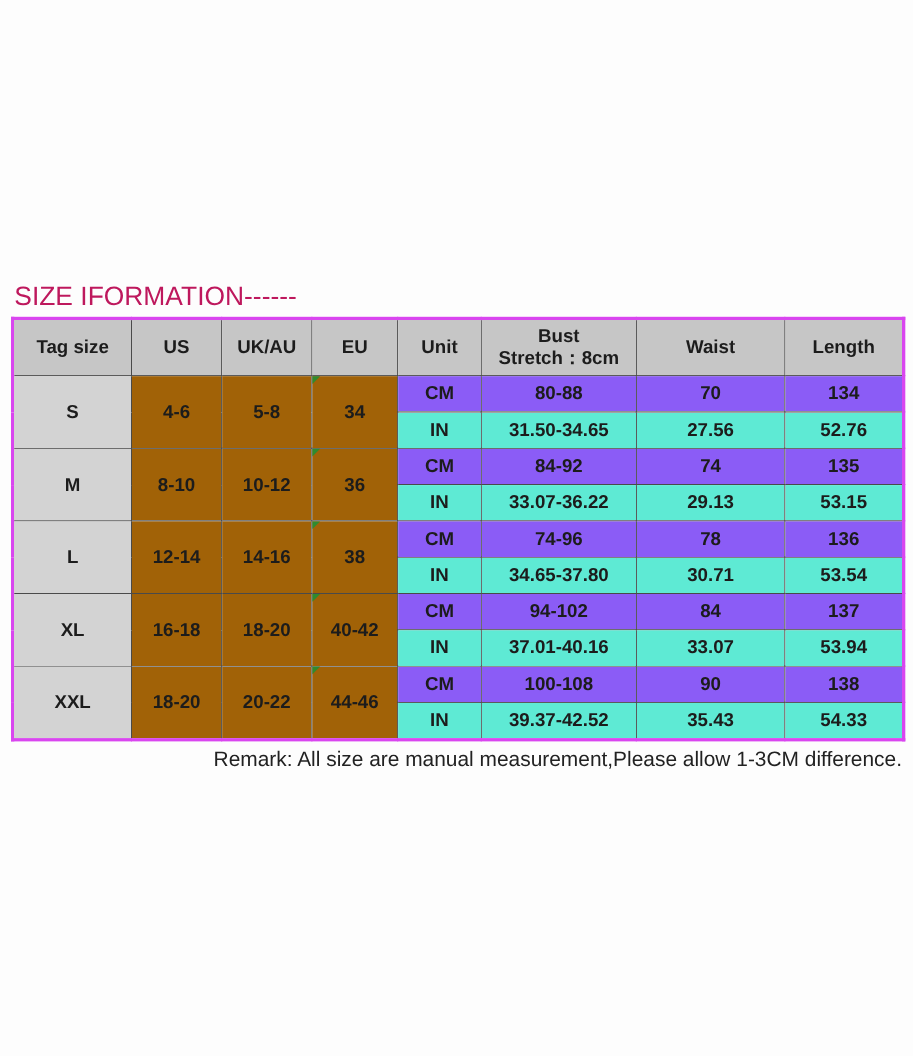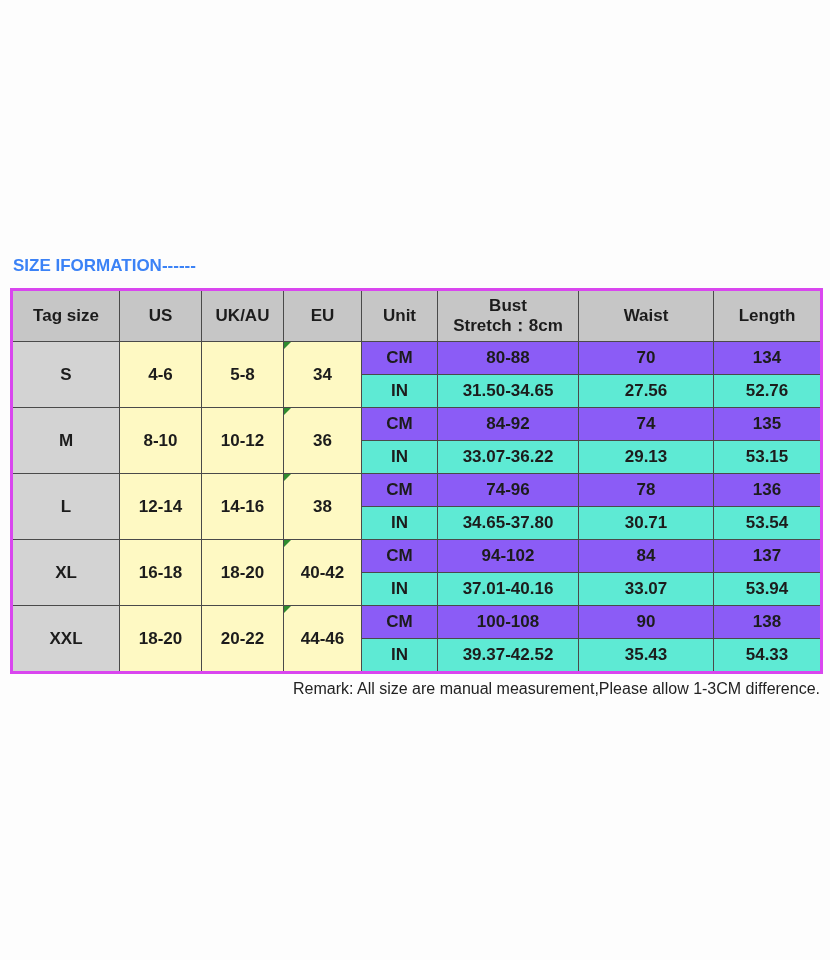--- a/index.html
+++ b/index.html
@@ -4,49 +4,49 @@
 <style>
   html,body{margin:0;padding:0;}
   body{
     width:830px;height:960px;background:#fdfdfd;
     font-family:"Liberation Sans", sans-serif;
     color:#1c1c1c;position:relative;overflow:hidden;
   }
   .stage{position:absolute;left:0;top:0;width:830px;height:960px;}
   .page-title{
     position:absolute;left:13px;top:256px;
-    font-size:17px;font-weight:bold;color:#3b82f6;
+    font-size:24px;font-weight:normal;color:#be185d;
     letter-spacing:0px;white-space:nowrap;
   }
   table.size-table{
     position:absolute;left:10px;top:288px;
     width:810px;border-collapse:collapse;table-layout:fixed;
     border:3px solid #d946ef;
   }
   .size-table th,.size-table td{
     border:1px solid #4a4a4a;
     text-align:center;vertical-align:middle;
     font-size:17px;font-weight:bold;color:#1c1c1c;
     padding:0;position:relative;
   }
   .size-table thead th{
     background:#c6c6c6;height:50px;line-height:1.15;
   }
   .row-cm td{height:32px;background:#8b5cf6;}
   .row-in td{height:32px;background:#5eead4;}
   td.tag-cell{background:#d3d3d3;}
-  td.white-span{background:#fef9c3;}
+  td.white-span{background:#a16207;}
   .bust-head{display:block;line-height:1.2;}
   .flag{
     position:absolute;left:0;top:0;width:0;height:0;
     border-top:7px solid #2f8b2f;border-right:7px solid transparent;
   }
   .remark{
     position:absolute;left:10px;top:680px;width:810px;
-    text-align:right;font-size:16px;font-weight:normal;color:#222;
+    text-align:right;font-size:19px;font-weight:normal;color:#222;
     white-space:nowrap;
   }
 </style>
 </head>
 <body>
 
 <div class="stage">
 
   <div class="page-title">SIZE IFORMATION------</div>
 

